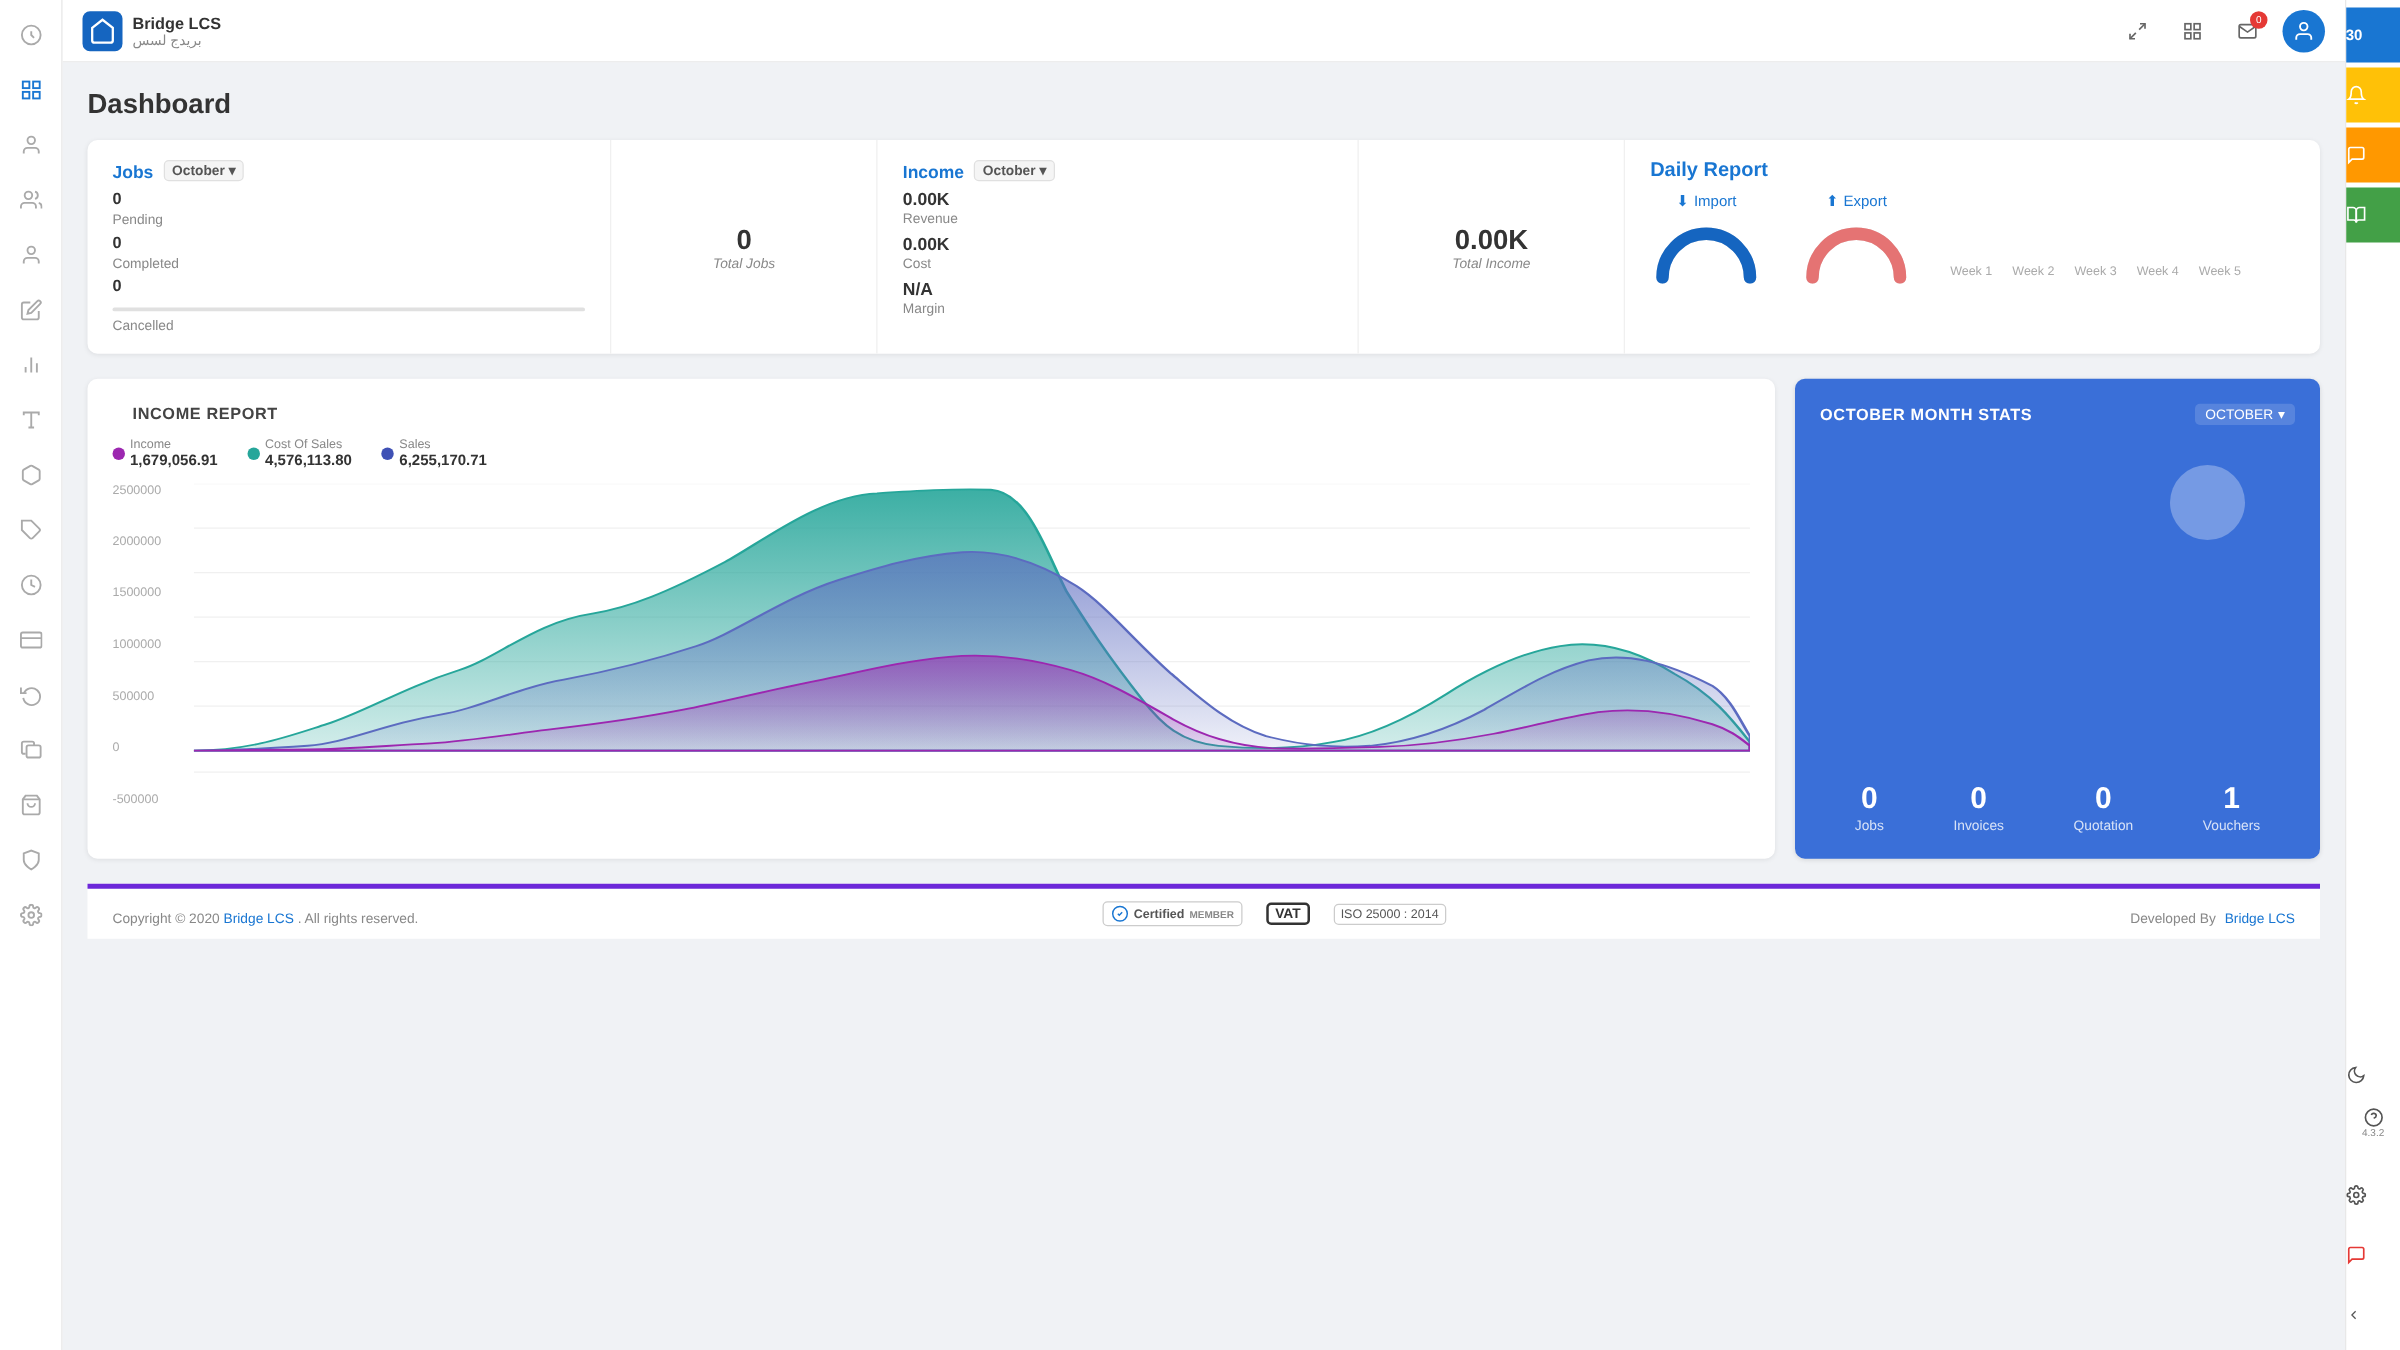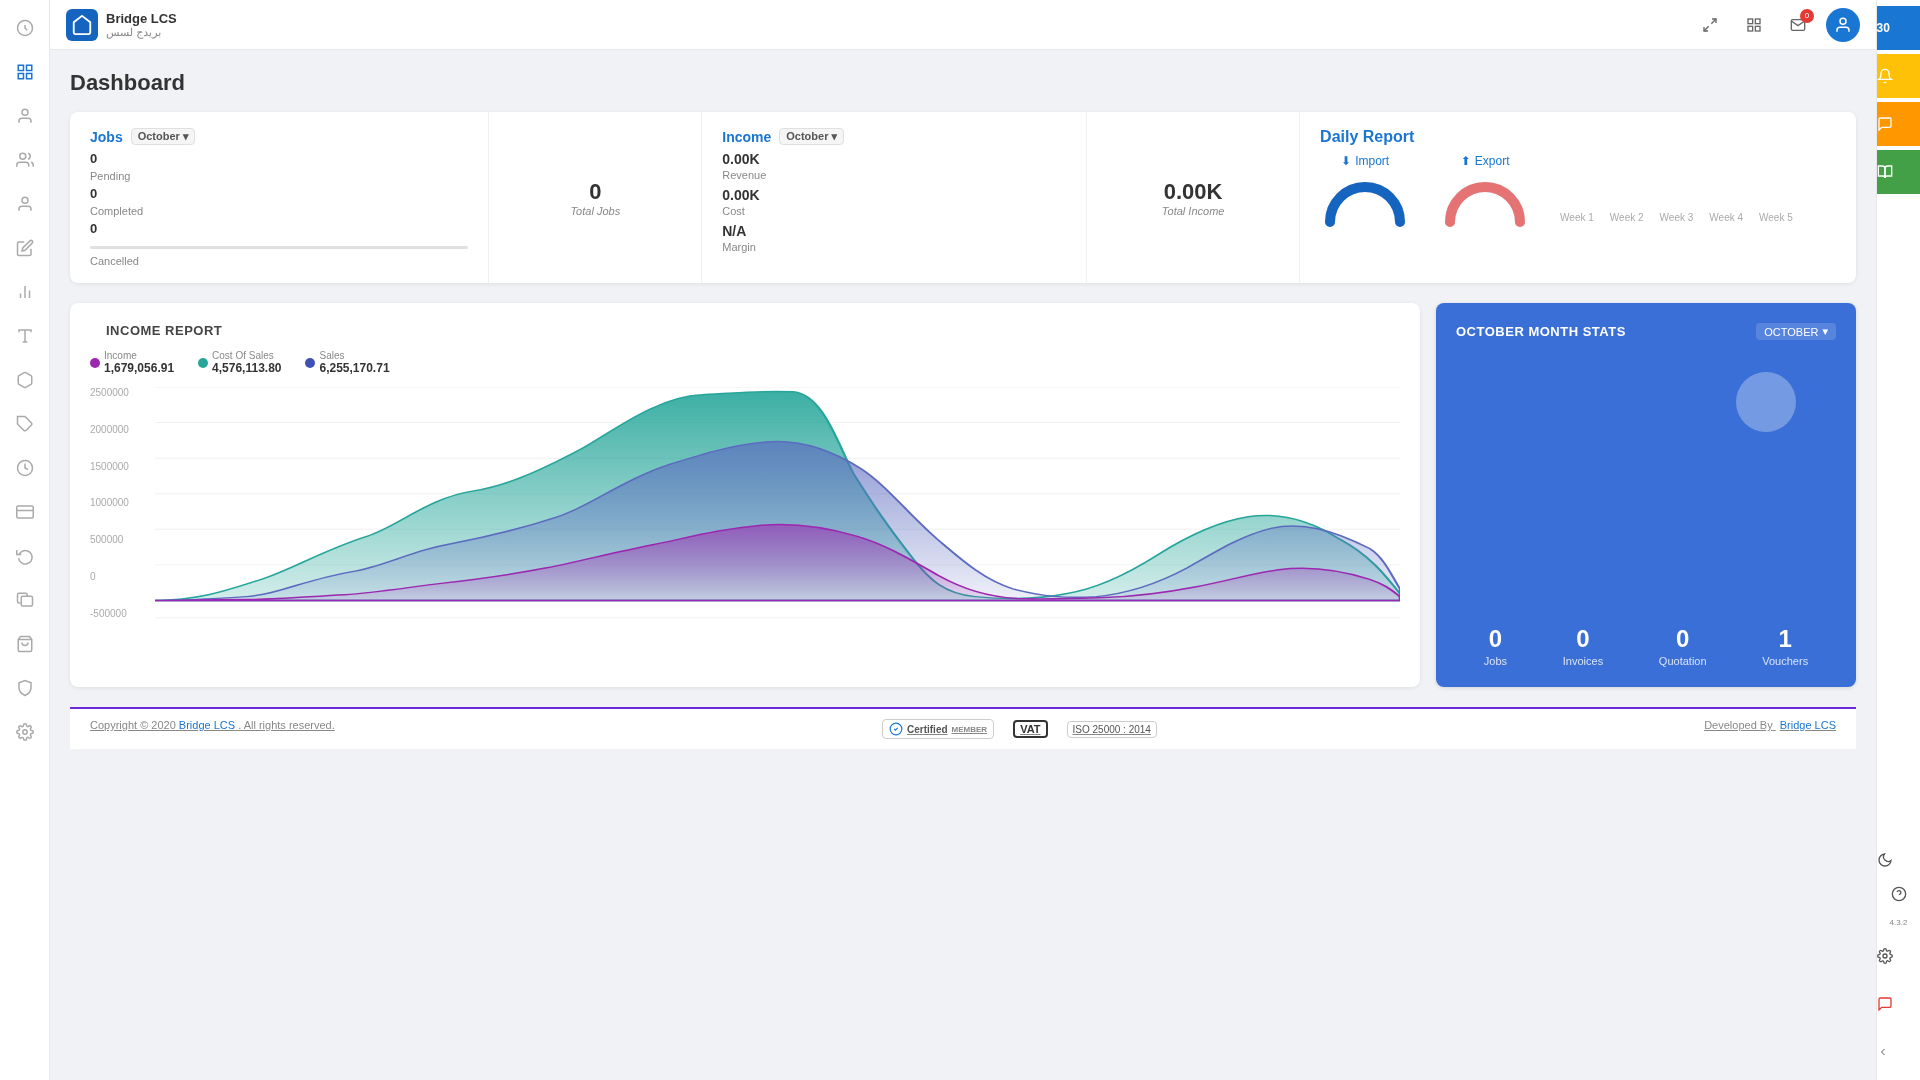--- a/index.html
+++ b/index.html
@@ -198,21 +198,21 @@
     }
     .legend-dot {
       width: 10px; height: 10px; border-radius: 50%;
     }
     .legend-label { font-size: 10px; color: #888; }
     .legend-val { font-size: 12px; font-weight: bold; color: #333; }
 
     
     .chart-area { position: relative; height: 280px; }
     .y-axis-labels {
-      position: absolute; left: 0; top: 0; bottom: 48px;
+      position: absolute; left: 0; top: 0; bottom: 22px;
       display: flex; flex-direction: column; justify-content: space-between;
       font-size: 10px; color: #aaa; width: 65px;
     }
     .chart-svg-wrap {
       position: absolute; left: 65px; right: 0; top: 0; bottom: 30px;
     }
     .x-axis-labels {
       position: absolute; bottom: 0; left: 65px; right: 0;
       display: flex; justify-content: space-between;
       font-size: 10px; color: #aaa; padding: 4px 10px 0 10px;
@@ -260,28 +260,27 @@
     .oct-stat-num {
       font-size: 24px; font-weight: bold;
     }
     .oct-stat-label {
       font-size: 11px; opacity: 0.8;
     }
 
     
     .footer {
       background: #fff;
-      border-top: 2px solid #6d28d9;
+      border-top: 4px solid #6d28d9;
       padding: 10px 20px;
       display: flex;
-      align-items: flex-start;
+      align-items: flex-end;
       justify-content: space-between;
       font-size: 11px;
       color: #888;
-      text-decoration: underline;
     }
     .footer a { color: #1976d2; text-decoration: none; }
     .footer-center {
       display: flex; align-items: center; gap: 19px;
     }
     .certified-badge {
       display: flex; align-items: center; gap: 4px;
       border: 1px solid #ccc; border-radius: 4px; padding: 2px 6px;
       font-size: 10px; font-weight: bold; color: #555;
     }
@@ -727,21 +726,21 @@
       </svg>
   </div>
 
   <div style="flex:1;"></div>
 
   <div class="rs-item">
     <svg width="16" height="16" viewBox="0 0 24 24" fill="none" stroke="#555" stroke-width="2">
         <path d="M21 12.79A9 9 0 1 1 11.21 3 7 7 0 0 0 21 12.79z"></path>
       </svg>
   </div>
-  <div class="rs-item" style="flex-direction:column;gap:16px;">
+  <div class="rs-item" style="flex-direction:column;gap:0;">
     <svg width="16" height="16" viewBox="0 0 24 24" fill="none" stroke="#555" stroke-width="2">
         <circle cx="12" cy="12" r="10"></circle>
         <path d="M9.09 9a3 3 0 0 1 5.83 1c0 2-3 3-3 3"></path>
         <line x1="12" y1="17" x2="12.01" y2="17"></line>
       </svg>
     <span style="font-size:8px;color:#888;">4.3.2</span>
   </div>
   <div class="rs-item">
     <svg width="16" height="16" viewBox="0 0 24 24" fill="none" stroke="#555" stroke-width="2">
         <circle cx="12" cy="12" r="3"></circle>

